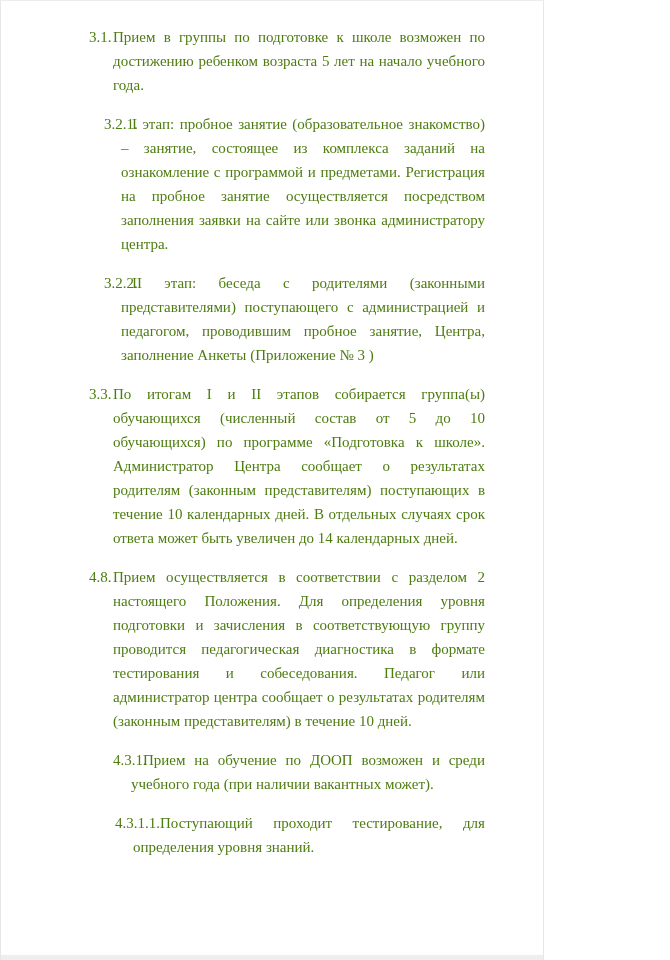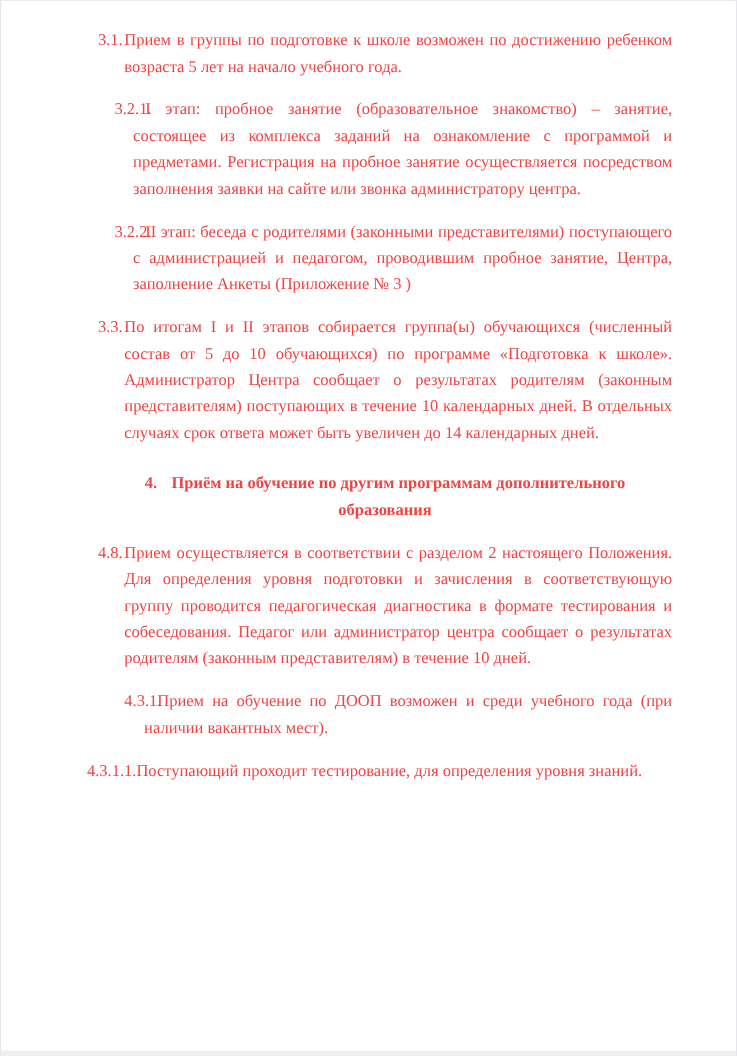--- a/index.html
+++ b/index.html
@@ -1,43 +1,43 @@
 <!DOCTYPE html>
 <html><head>
 <meta charset="utf-8">
 <style>
   html, body { margin: 0; padding: 0; background: #ffffff; }
   .doc-page {
     position: relative;
-    width: 670px;
+    width: 544px;
     height: 960px;
     box-sizing: border-box;
     background: #ffffff;
     border-left: 1px solid #e7e7e9;
     border-right: 1px solid #e7e7e9;
     border-top: 1px solid #ededef;
     font-family: "Liberation Serif", "DejaVu Serif", serif;
     font-size: 15px;
     line-height: 24px;
-    color: #ef4444;
+    color: #4d7c0f;
     overflow: hidden;
   }
   .content { padding-top: 9px; }
   .item {
     text-align: justify;
     padding-right: 58px;
   }
   .item .num { display: inline-block; text-indent: 0; }
   .l1  { padding-left: 112px; text-indent: -24px; }
   .l1 .num  { width: 24px; }
   .l2a { padding-left: 120px; text-indent: -17px; }
   .l2a .num { width: 28px; }
   .l2b { padding-left: 130px; text-indent: -18px; }
   .l2b .num { width: 30px; }
-  .l3t { padding-left: 96px; text-indent: -18px; }
+  .l3t { padding-left: 96px; text-indent: -18px; margin-left: 36px; }
   .l3t .num { margin-right: 0; }
   .heading {
     font-weight: 700;
     text-align: center;
     padding-left: 88px;
     padding-right: 58px;
     margin-top: 22px;
   }
   .heading .num { margin-right: 13px; }
   .bottom-edge {
@@ -55,25 +55,24 @@
 
     <p class="item l1"><span class="num">3.1.</span><span>Прием в группы по подготовке к школе возможен по достижению ребенком возраста 5 лет на начало учебного года.</span></p>
 
 
     <p class="item l2a"><span class="num">3.2.1.</span><span>I этап: пробное занятие (образовательное знакомство) – занятие, состоящее из комплекса заданий на ознакомление с программой и предметами. Регистрация на пробное занятие осуществляется посредством заполнения заявки на сайте или звонка администратору центра.</span></p>
 
     <p class="item l2a"><span class="num">3.2.2.</span><span>II этап: беседа с родителями (законными представителями) поступающего с администрацией и педагогом, проводившим пробное занятие, Центра, заполнение Анкеты (Приложение № 3 )</span></p>
 
     <p class="item l1"><span class="num">3.3.</span><span>По итогам I и II этапов собирается группа(ы) обучающихся (численный состав от 5 до 10 обучающихся) по программе «Подготовка к школе». Администратор Центра сообщает о результатах родителям (законным представителям) поступающих в течение 10 календарных дней. В отдельных случаях срок ответа может быть увеличен до 14 календарных дней.</span></p>
 
-    <p class="heading"><span class="num">4.</span><span>Приём на обучение по другим программам дополнительного образования</span></p>
 
 
     <p class="item l1"><span class="num">4.8.</span><span>Прием осуществляется в соответствии с разделом 2 настоящего Положения. Для определения уровня подготовки и зачисления в соответствующую группу проводится педагогическая диагностика в формате тестирования и собеседования. Педагог или администратор центра сообщает о результатах родителям (законным представителям) в течение 10 дней.</span></p>
 
 
-    <p class="item l2b"><span class="num">4.3.1.</span><span>Прием на обучение по ДООП возможен и среди учебного года (при наличии вакантных мест).</span></p>
+    <p class="item l2b"><span class="num">4.3.1.</span><span>Прием на обучение по ДООП возможен и среди учебного года (при наличии вакантных может).</span></p>
 
     <p class="item l3t"><span class="num">4.3.1.1.</span><span>Поступающий проходит тестирование, для определения уровня знаний.</span></p>
 
   </div>
   <div class="bottom-edge"></div>
 </div>
 
 </body></html>

